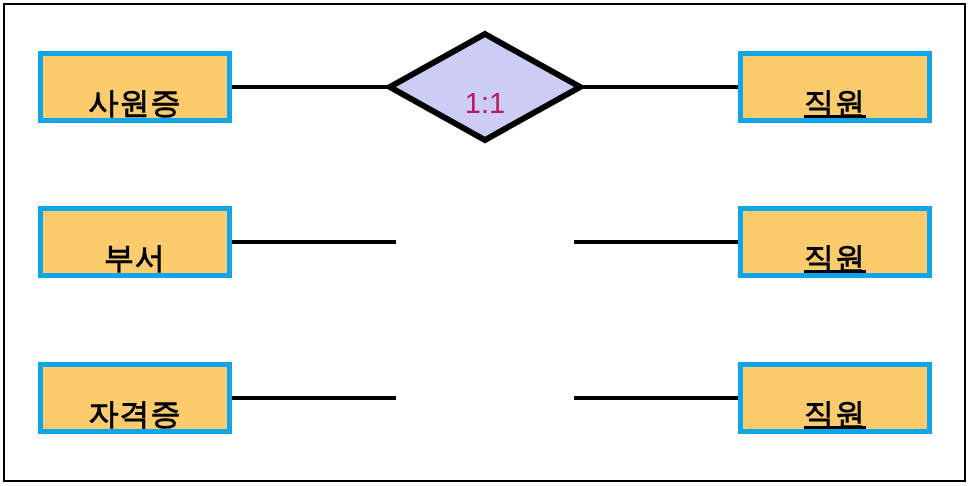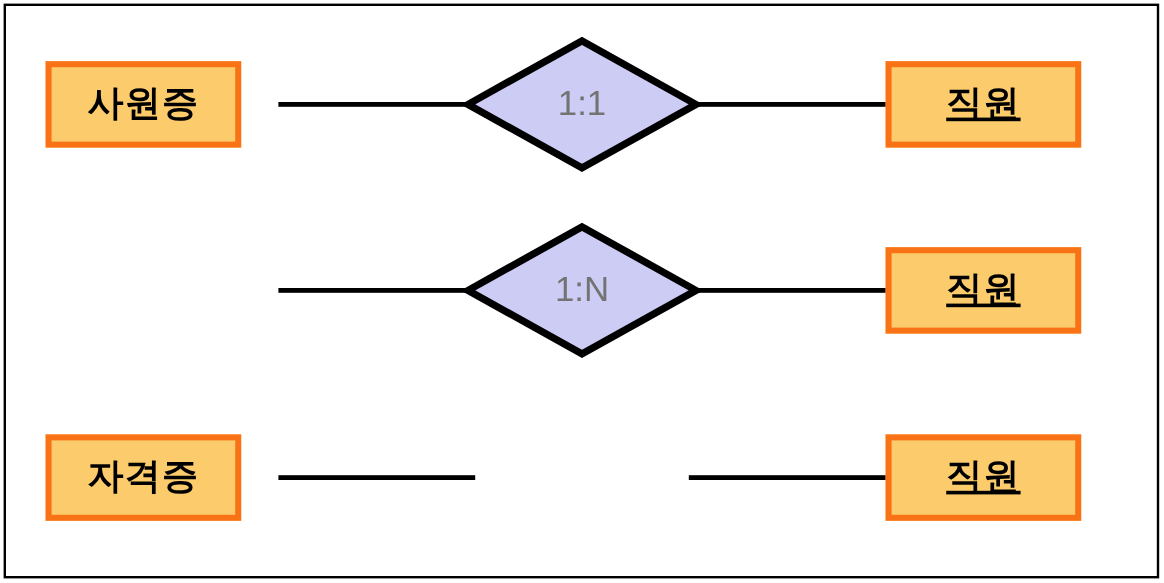--- a/index.html
+++ b/index.html
@@ -42,27 +42,27 @@
     background: #000000;
     top: 63px;
   }
   .connector-left  { left: 232px; width: 164px; }
   .connector-right { left: 574px; width: 166px; }
 
   
   .entity {
     position: absolute;
     top: 29px;
-    width: 163px;
+    width: 194px;
     height: 72px;
     box-sizing: border-box;
     background: #FCCB6B;
-    border: 5px solid #f97316;
+    border: 5px solid #0ea5e9;
     display: flex;
-    align-items: center;
+    align-items: flex-end;
     justify-content: center;
   }
   .entity-left  { left: 38px; }
   .entity-right { left: 738px; text-decoration: underline; }
   .entity-label {
     font-size: 30px;
     font-weight: bold;
     color: #000000;
     letter-spacing: 1px;
     line-height: 1;
@@ -79,29 +79,29 @@
   }
   .diamond-wrap svg {
     position: absolute;
     left: 0;
     top: 0;
     display: block;
   }
   .diamond-label {
     position: absolute;
     left: 0;
-    top: 0;
+    top: 16px;
     width: 200px;
     height: 116px;
     display: flex;
     align-items: center;
     justify-content: center;
     font-size: 29px;
     font-weight: normal;
-    color: #737373;
+    color: #be185d;
     letter-spacing: 0px;
     white-space: nowrap;
   }
 </style>
 </head>
 <body>
 
 <div id="canvas">
 
   <div id="frame-border"></div>
@@ -125,27 +125,24 @@
     <div class="entity entity-right">
       <span class="entity-label">직원</span>
     </div>
   </div>
 
   <div class="rel-row" style="top:177px;">
 
     <div class="connector connector-left"></div>
     <div class="connector connector-right"></div>
 
+    <div class="entity entity-left">
+      <span class="entity-label">부서</span>
+    </div>
 
-    <div class="diamond-wrap">
-      <svg width="200" height="116" viewBox="0 0 200 116">
-        <polygon points="100,5 195,58 100,111 5,58" fill="#CCCCF5" stroke="#000000" stroke-width="6" stroke-linejoin="miter"></polygon>
-      </svg>
-      <span class="diamond-label">1:N</span>
-    </div>
 
     <div class="entity entity-right">
       <span class="entity-label">직원</span>
     </div>
   </div>
 
   <div class="rel-row" style="top:333px;padding-left:23px;">
 
     <div class="connector connector-left"></div>
     <div class="connector connector-right"></div>

